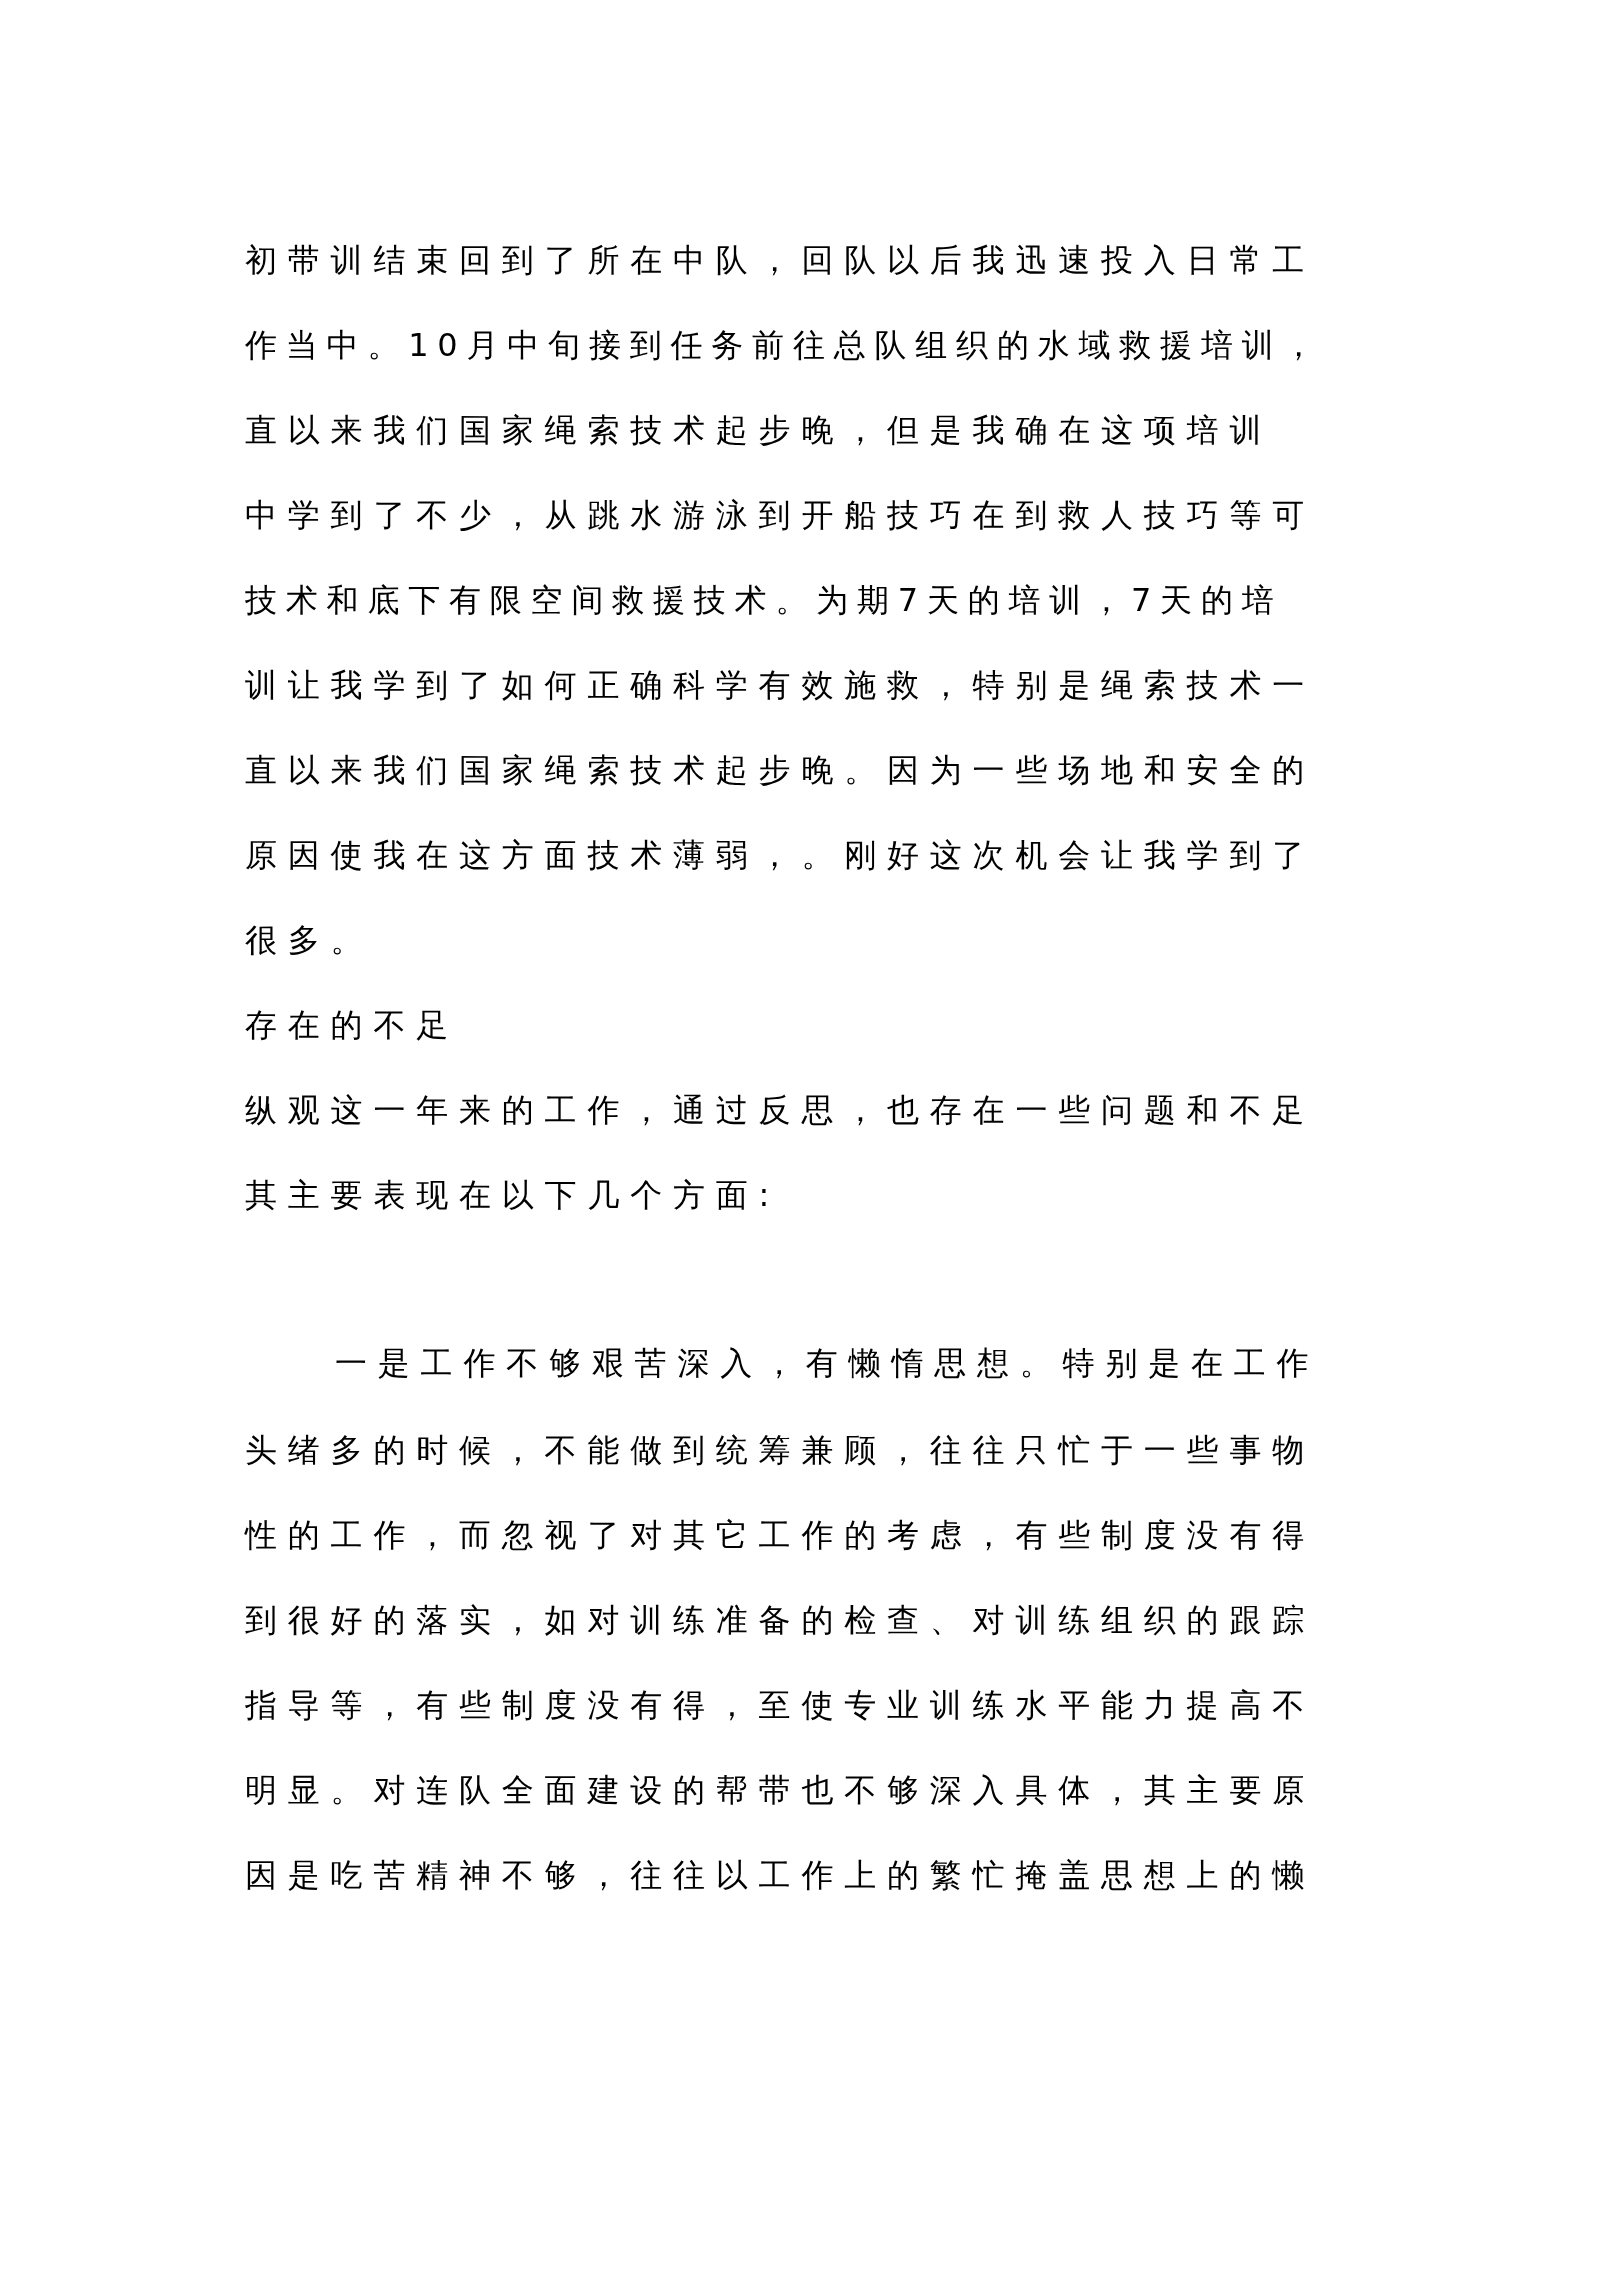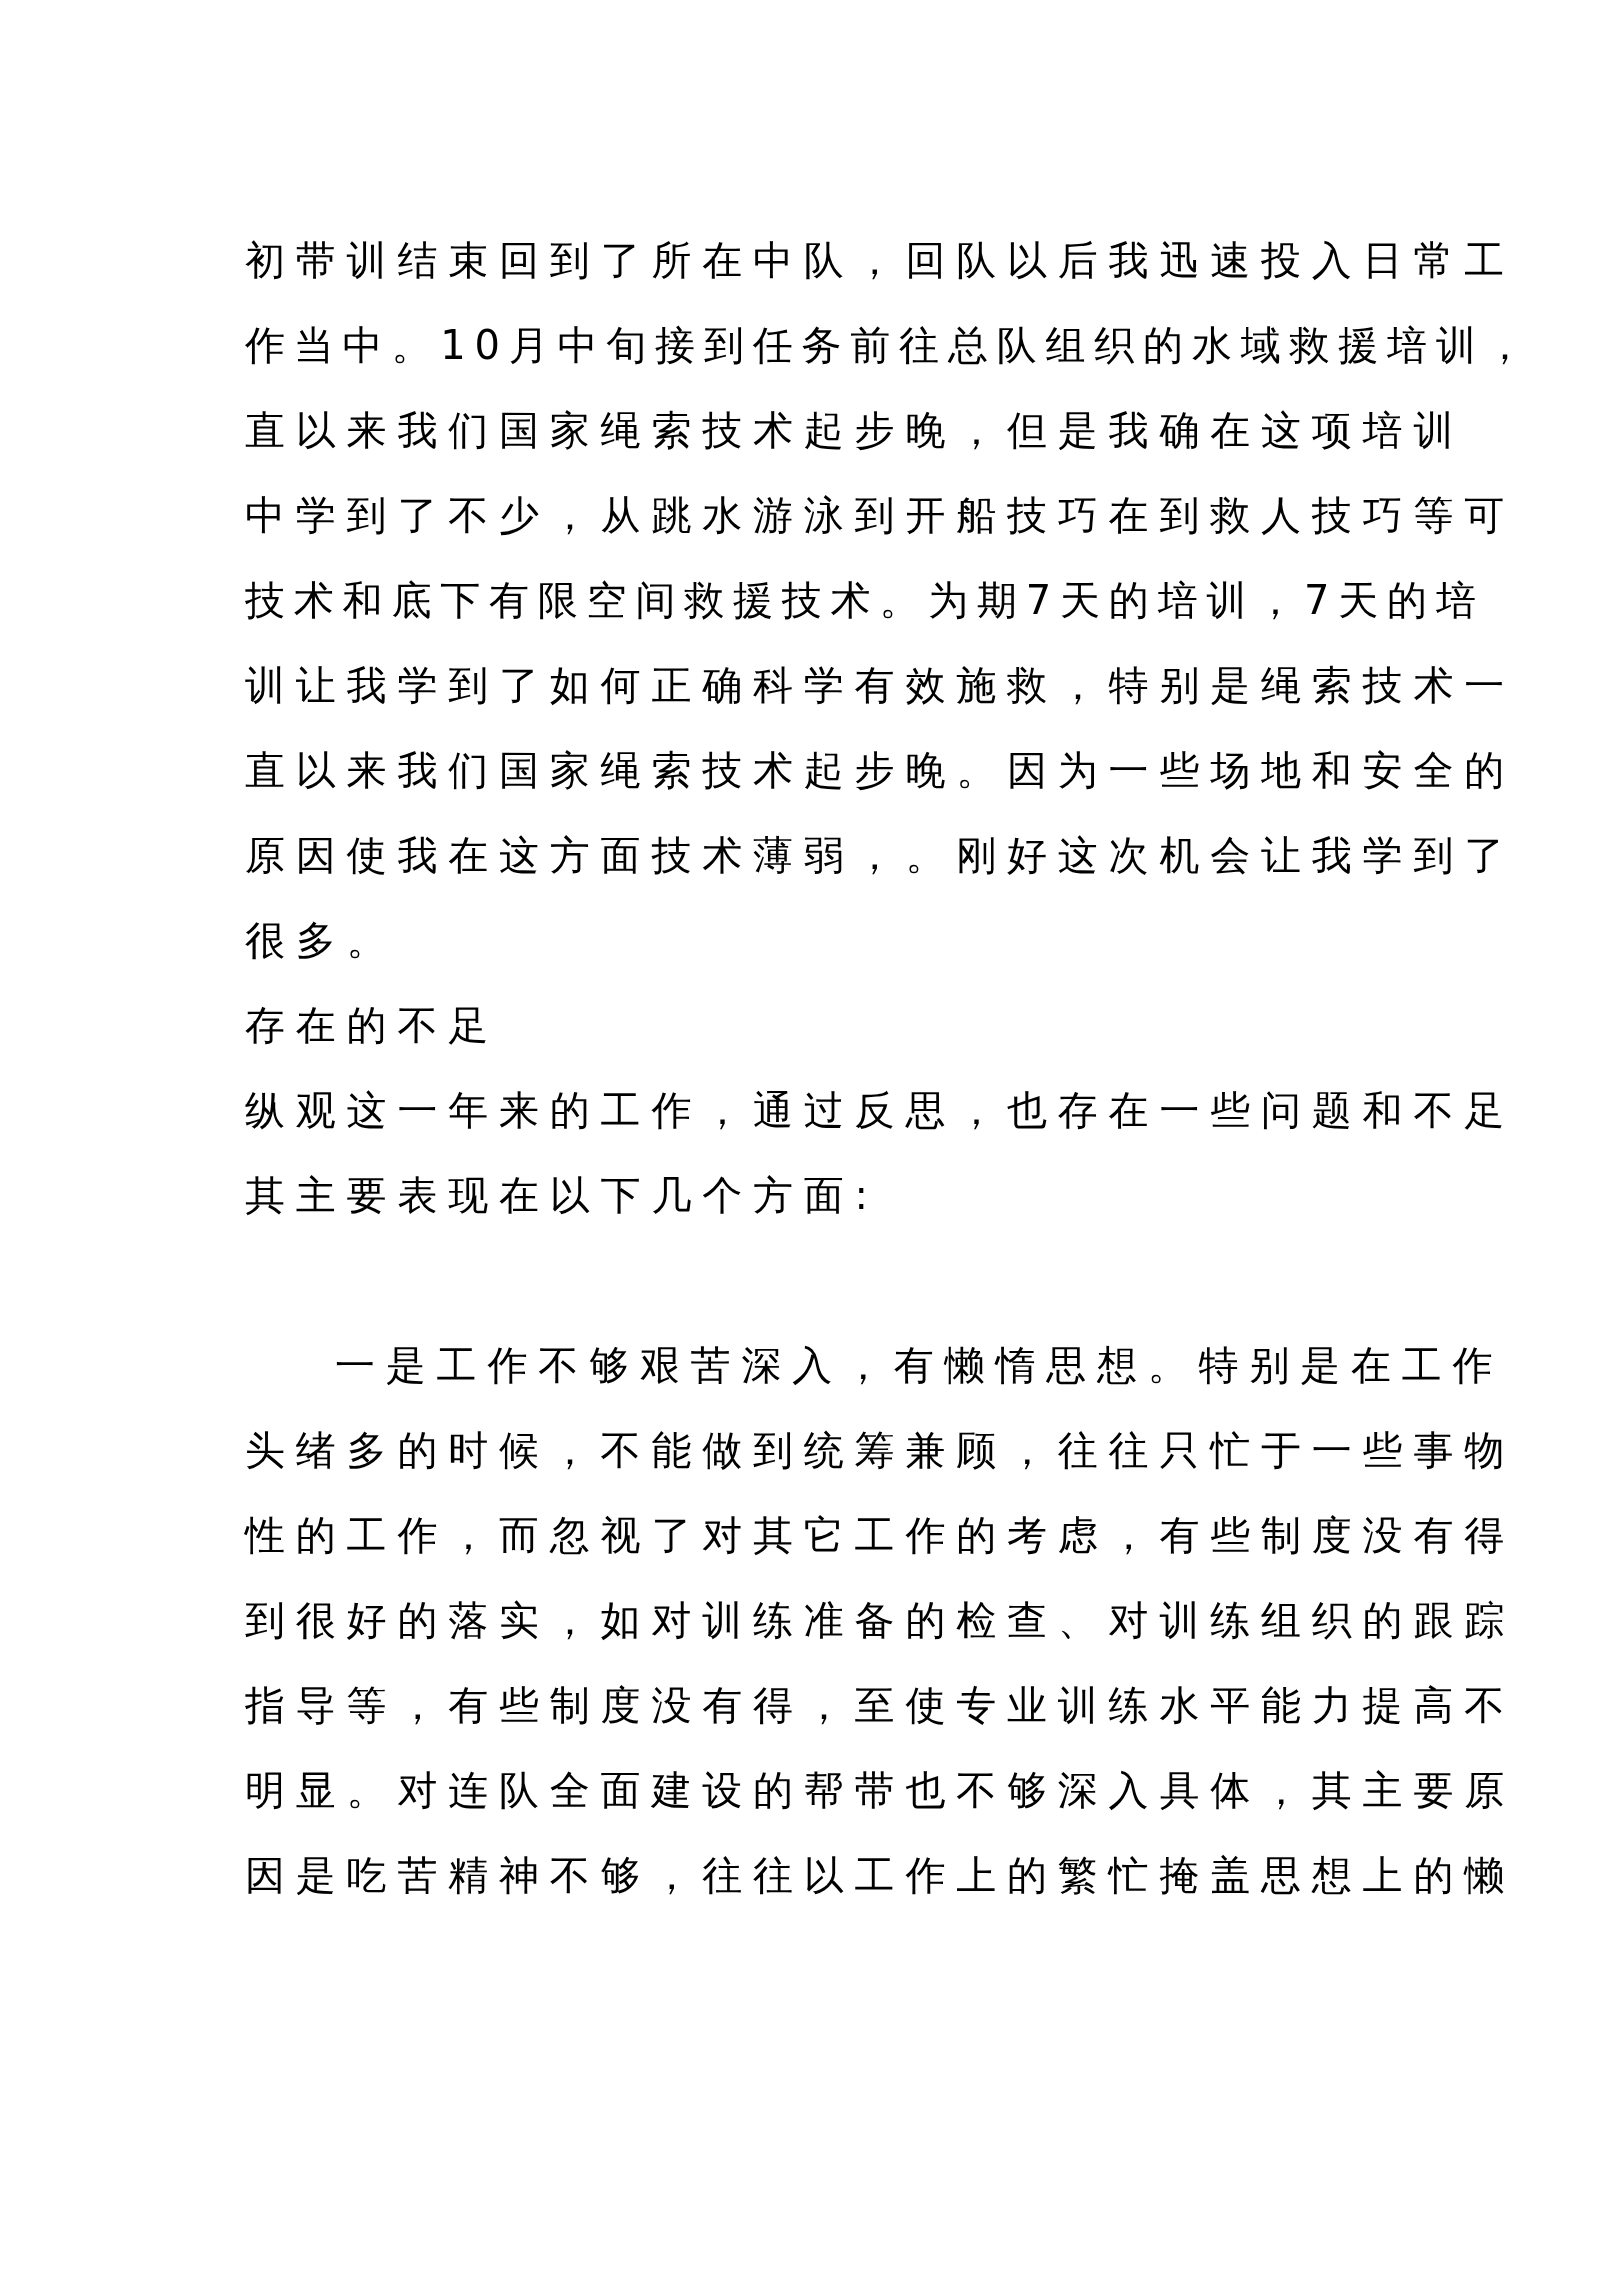--- a/index.html
+++ b/index.html
@@ -18,26 +18,26 @@
     .page {
       position: absolute;
       left: 245px;
       top: 218px;
       width: 1157px;
     }
     .line {
       display: block;
       height: 85px;
       line-height: 85px;
-      font-size: 40px;
+      font-size: 32px;
       letter-spacing: 10.8px;
       white-space: nowrap;
     }
     .line.blank { height: 85px; }
-    .line.indent { padding-left: 90px; }
+    .line.indent { padding-left: 90px; font-family: Liberation Mono, monospace; }
     .line.tight { letter-spacing: 8.8px; }
   </style>
 </head>
 <body>
 
 <div class="page">
   <div>
     <span class="line">初带训结束回到了所在中队，回队以后我迅速投入日常工</span>
     <span class="line tight">作当中。10月中旬接到任务前往总队组织的水域救援培训，</span>
     <span class="line">直以来我们国家绳索技术起步晚，但是我确在这项培训</span>

